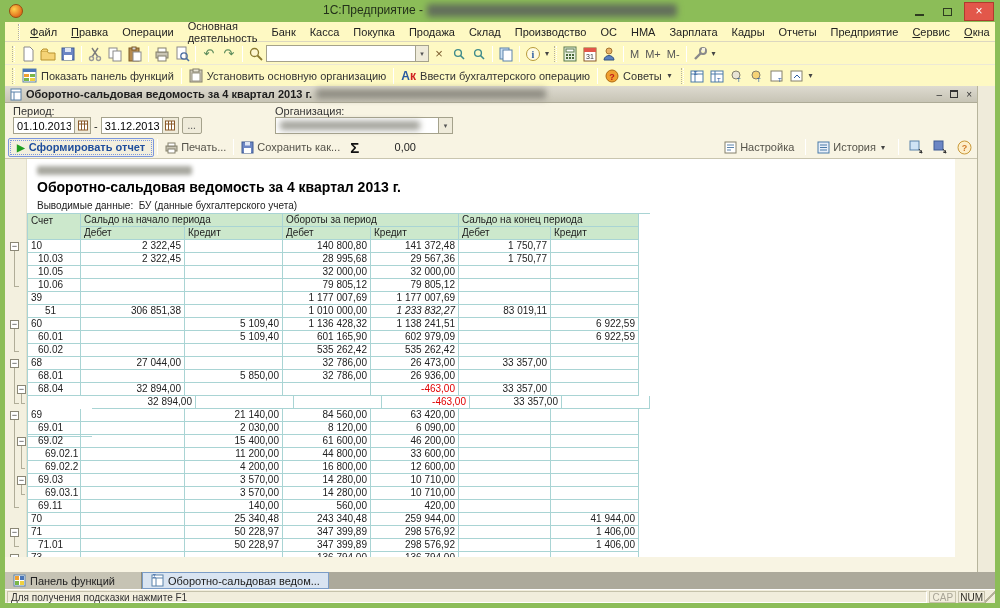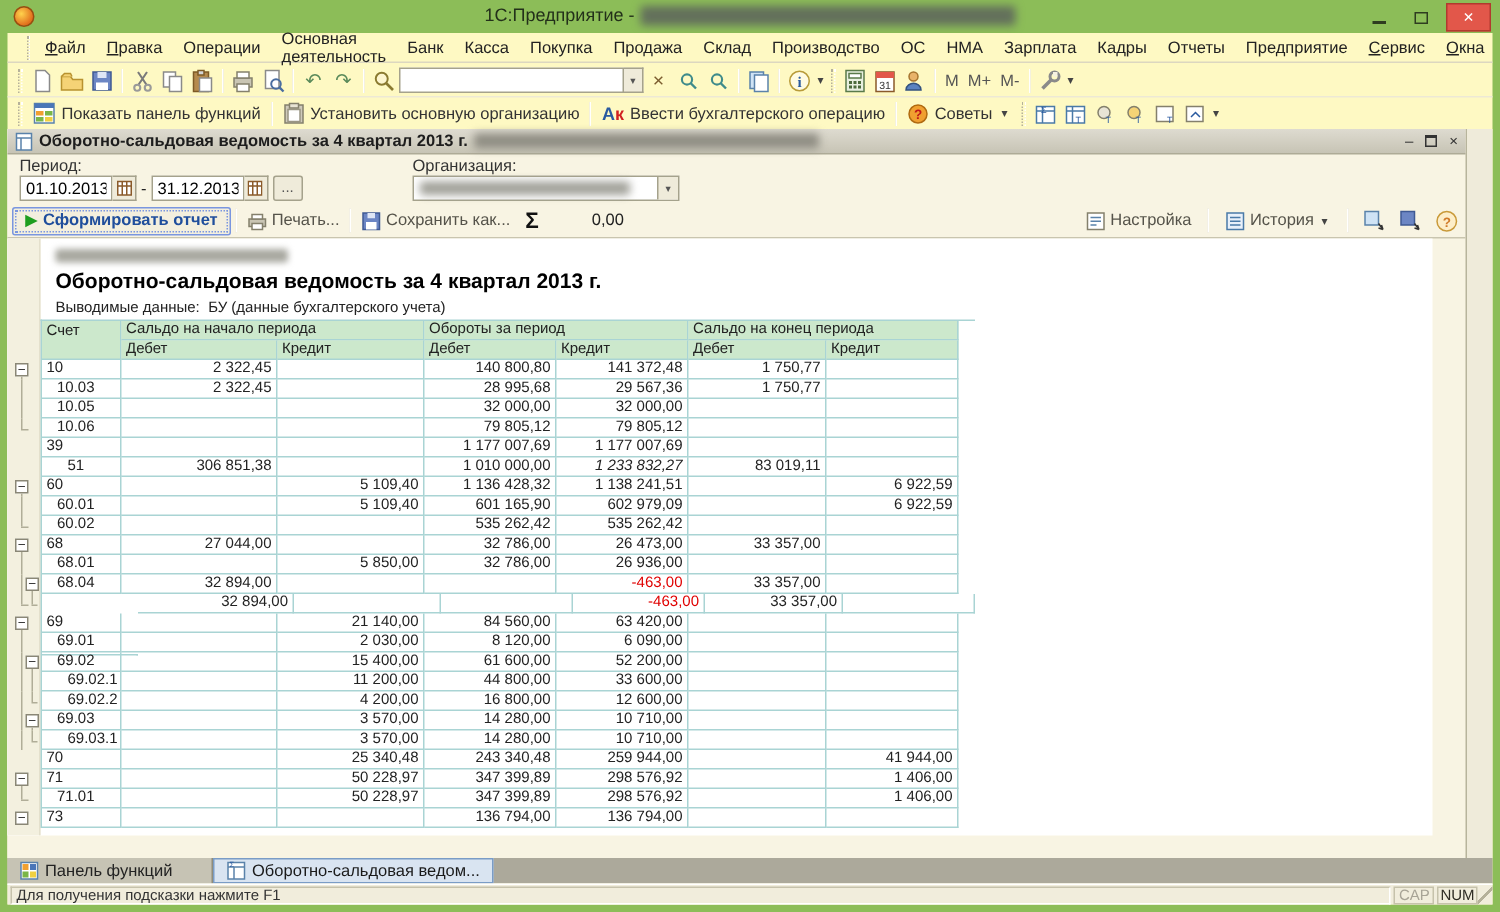--- a/index.html
+++ b/index.html
@@ -718,21 +718,21 @@
               <div class="rrow">
                 <div class="gut">
                   <div class="vl" style="left: 8px; top: 0px; height: 13px;"></div>
                   <div class="vl" style="left: 15px; top: 11px; height: 2px;"></div>
                   <div class="box" style="left: 11px;">−</div>
                 </div>
                 <div class="cell cacc" style="width: 53px; padding-left: 10px;">69.02</div>
                 <div class="cell cnum" style="width: 104px;"></div>
                 <div class="cell cnum" style="width: 98px;">15 400,00</div>
                 <div class="cell cnum" style="width: 88px;">61 600,00</div>
-                <div class="cell cnum" style="width: 88px;">52 200,00</div>
+                <div class="cell cnum" style="width: 88px;">46 200,00</div>
                 <div class="cell cnum" style="width: 92px;"></div>
                 <div class="cell cnum" style="width: 88px;"></div>
               </div>
               <div class="rrow">
                 <div class="gut">
                   <div class="vl" style="left: 8px; top: 0px; height: 13px;"></div>
                   <div class="vl" style="left: 15px; top: 0px; height: 13px;"></div>
                 </div>
                 <div class="cell cacc" style="width: 53px; padding-left: 17px;">69.02.1</div>
                 <div class="cell cnum" style="width: 104px;"></div>
@@ -774,20 +774,33 @@
                 <div class="gut">
                   <div class="vl" style="left: 8px; top: 0px; height: 13px;"></div>
                   <div class="vl" style="left: 15px; top: 0px; height: 7px;"></div>
                   <div class="hl" style="left: 15px; top: 7px; width: 4px;"></div>
                 </div>
                 <div class="cell cacc" style="width: 53px; padding-left: 17px;">69.03.1</div>
                 <div class="cell cnum" style="width: 104px;"></div>
                 <div class="cell cnum" style="width: 98px;">3 570,00</div>
                 <div class="cell cnum" style="width: 88px;">14 280,00</div>
                 <div class="cell cnum" style="width: 88px;">10 710,00</div>
+                <div class="cell cnum" style="width: 92px;"></div>
+                <div class="cell cnum" style="width: 88px;"></div>
+              </div>
+              <div class="rrow">
+                <div class="gut">
+                  <div class="vl" style="left: 8px; top: 0px; height: 7px;"></div>
+                  <div class="hl" style="left: 8px; top: 7px; width: 5px;"></div>
+                </div>
+                <div class="cell cacc" style="width: 53px; padding-left: 10px;">69.11</div>
+                <div class="cell cnum" style="width: 104px;"></div>
+                <div class="cell cnum" style="width: 98px;">140,00</div>
+                <div class="cell cnum" style="width: 88px;">560,00</div>
+                <div class="cell cnum" style="width: 88px;">420,00</div>
                 <div class="cell cnum" style="width: 92px;"></div>
                 <div class="cell cnum" style="width: 88px;"></div>
               </div>
               <div class="rrow">
                 <div class="gut"></div>
                 <div class="cell cacc" style="width: 53px; padding-left: 3px;">70</div>
                 <div class="cell cnum" style="width: 104px;"></div>
                 <div class="cell cnum" style="width: 98px;">25 340,48</div>
                 <div class="cell cnum" style="width: 88px;">243 340,48</div>
                 <div class="cell cnum" style="width: 88px;">259 944,00</div>

